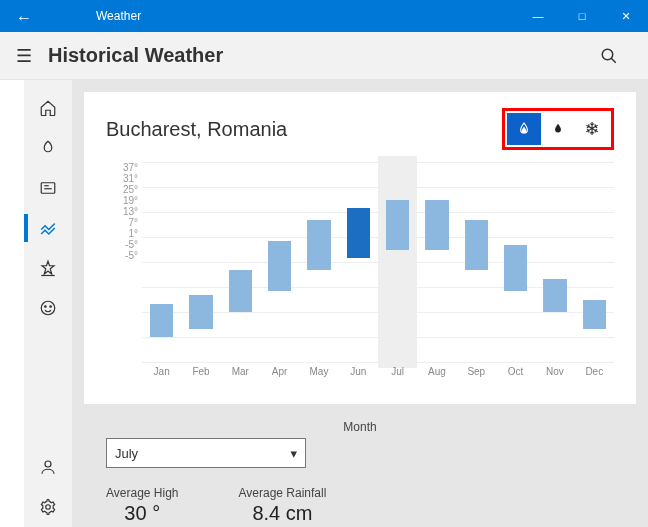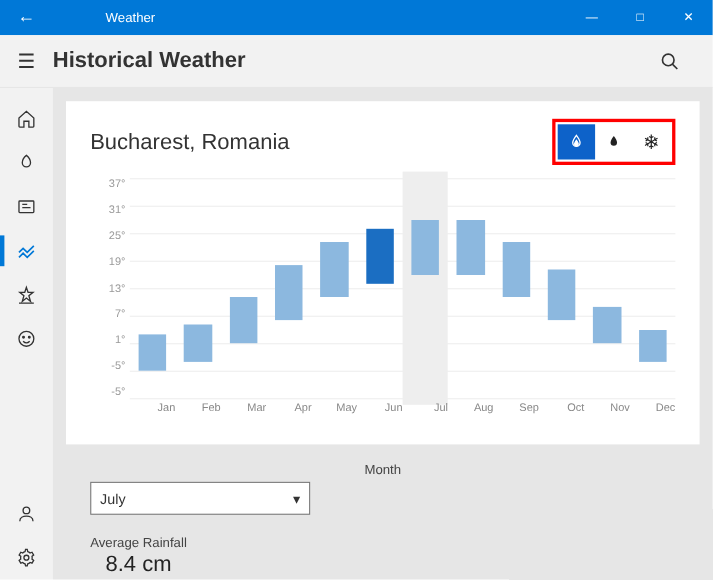--- a/index.html
+++ b/index.html
@@ -8,47 +8,47 @@
   .titlebar { height: 32px; background: #0078d7; color: #fff; display: flex; align-items: center; }
   .titlebar .back { width: 48px; text-align: center; font-size: 16px; cursor: pointer; }
   .titlebar .title { flex: 1; font-size: 12px; padding-left: 4px; margin-left: 44px; }
   .titlebar .winbtn { width: 44px; text-align: center; font-size: 11px; cursor: pointer; height: 32px; line-height: 32px; }
   
   .header { height: 48px; display: flex; align-items: center; border-bottom: 1px solid #e6e6e6; background: #f2f2f2; }
   .hamburger { width: 48px; text-align: center; font-size: 18px; cursor: pointer; }
   .header h1 { font-size: 20px; font-weight: 600; flex: 1; }
   .search { width: 48px; text-align: center; font-size: 16px; cursor: pointer; }
   
-  .main { display: flex; height: calc(527px - 80px); }
+  .main { display: flex; height: calc(527px - 80px); padding-left: 24px; }
   .sidebar { width: 48px; background: #f2f2f2; display: flex; flex-direction: column; align-items: center; padding-top: 8px; }
   .sidebar .icon { width: 48px; height: 40px; display: flex; align-items: center; justify-content: center; cursor: pointer; font-size: 16px; color: #333; position: relative; }
   .sidebar .icon.active::before { content:""; position:absolute; left:0; top:6px; bottom:6px; width:4px; background:#0078d7; }
   .sidebar .spacer { flex: 1; }
   
   .content { flex: 1; background: #e6e6e6; overflow: hidden; padding: 12px 12px 0 12px; position: relative;}
   .card { background: #fff; padding: 16px 22px 18px 22px; }
   
   .card-head { display:flex; align-items:center; margin-bottom:4px; position:relative; }
   .loc { font-size: 20px; font-weight: 400; color:#333; flex:1; }
   .toggles { display:flex; gap:0; border:3px solid #ff0000; padding:2px;}
   .tgl { width:34px; height:32px; display:flex; align-items:center; justify-content:center; cursor:pointer; font-size:16px; }
   .tgl.active { background:#0d62c9; color:#fff; }
   
   .chart { position:relative; height:230px; margin-top:6px;}
-  .ylabels { position:absolute; left:0; top:6px; bottom:24px; width:32px; display:flex; flex-direction:column; justify-content:space-between; }
+  .ylabels { position:absolute; left:0; top:6px; bottom:24px; width:32px; display:flex; flex-direction:column; justify-content:flex-start; }
   .ylabels span { font-size:10px; color:#999; text-align:right; }
   .plot { position:absolute; left:36px; right:0; top:6px; bottom:24px; }
   .grid { position:absolute; left:0; right:0; height:1px; background:#eee; }
   .bars { position:absolute; left:0; right:0; top:0; bottom:0; display:flex; }
   .barcol { flex:1; position:relative; }
   .barseg { position:absolute; left:8px; right:8px; background:#8cb8df; }
   .barseg.sel { background:#1b6ec2; }
   .selbg { position:absolute; top:-6px; bottom:-6px; left:0; right:0; background:#eee; z-index:0;}
   .xlabels { position:absolute; left:36px; right:0; bottom:0; height:20px; display:flex; }
-  .xlabels span { flex:1; text-align:right; font-size:10px; color:#888; }
+  .xlabels span { flex:1; text-align:center; font-size:10px; color:#888; }
   
   .details { padding: 16px 22px 0 22px; text-align: center; }
   .fld-label { font-size:12px; color:#444; margin-bottom:4px; display:block;}
   .dropdown { width:200px; height:30px; border:1px solid #777; background:#fff; display:flex; align-items:center; padding:0 8px; cursor:pointer; justify-content:space-between; font-size:13px;}
   .stats { display:flex; margin-top:18px; gap:60px;}
   .stat .lbl { font-size:12px; color:#444; }
   .stat .val { font-size:20px; font-weight:400; color:#222; margin-top:2px;}
   .stat .yr { font-size:11px; color:#666; }
   
   svg { display:block; }
@@ -231,19 +231,23 @@
     </div>
 
     <div class="details">
       <span class="fld-label">Month</span>
       <div class="dropdown">
         <span>July</span>
         <span>▾</span>
       </div>
       <div class="stats">
         <div class="stat">
+          <div class="lbl">Average High</div>
+          <div class="val">30 °</div>
+        </div>
+        <div class="stat">
           <div class="lbl">Average Rainfall</div>
           <div class="val">8.4 cm</div>
         </div>
       </div>
     </div>
   </div>
 </div>
 
 </body></html>

